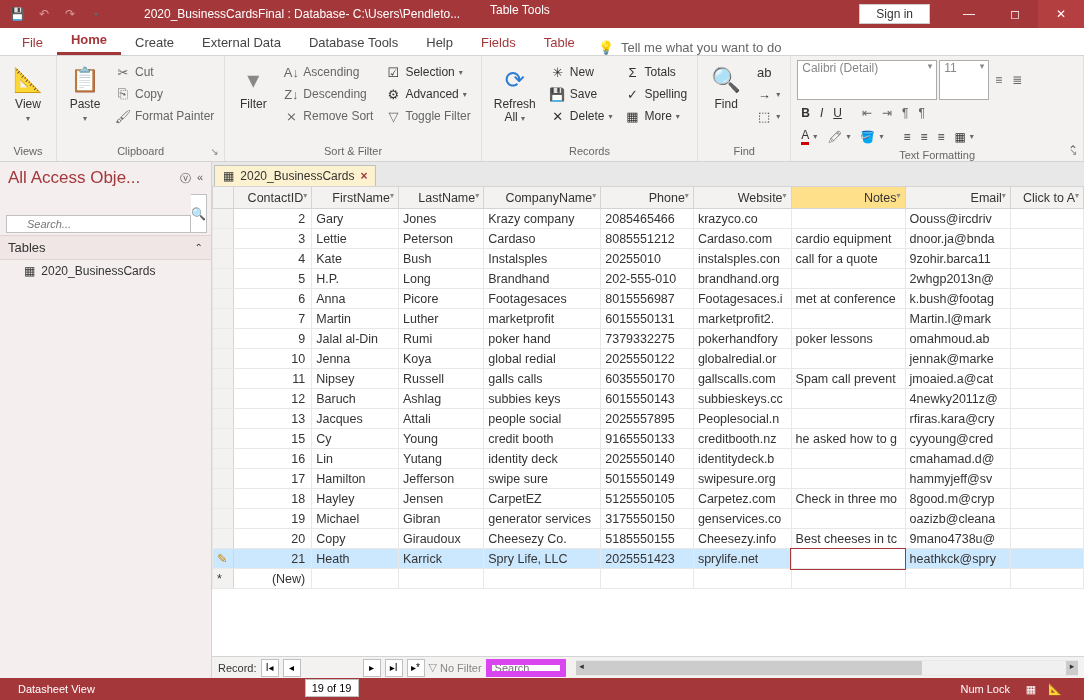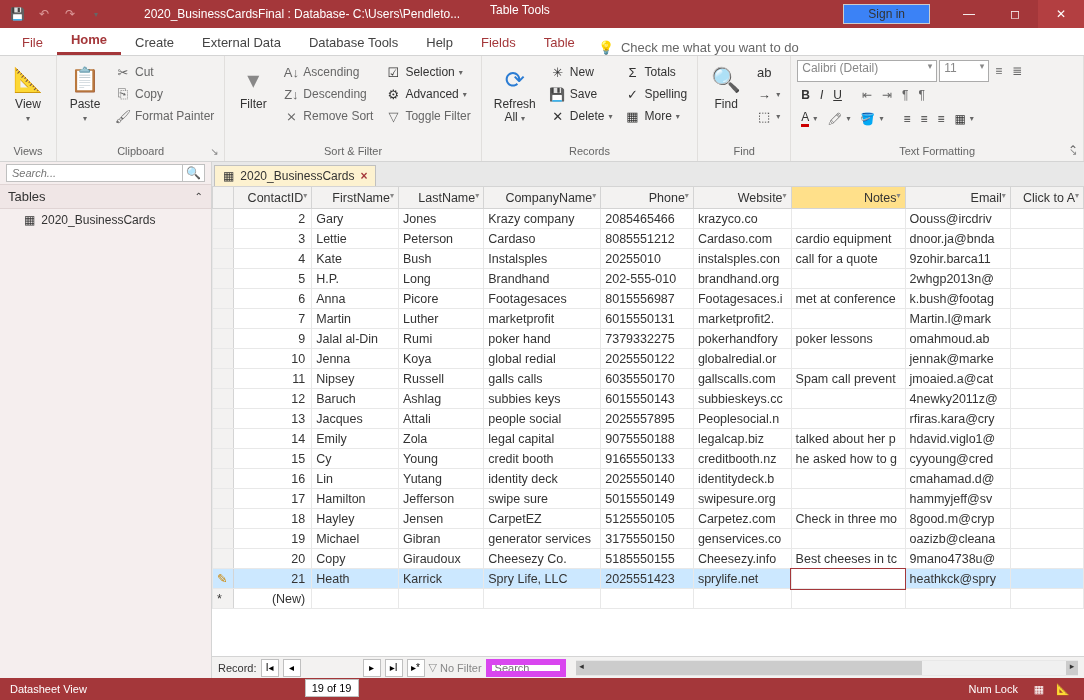--- a/index.html
+++ b/index.html
@@ -3,21 +3,21 @@
 <meta charset="utf-8">
 <style>
 * { margin: 0; padding: 0; box-sizing: border-box; }
 body { font-family: "Segoe UI", Tahoma, sans-serif; font-size: 12px; color: #333; background: #fff; overflow: hidden; width: 1084px; height: 700px; }
 .titlebar { height: 28px; background: #a4373a; display: flex; align-items: center; color: #fff; position: relative; }
 .qat { display: flex; gap: 2px; padding: 0 6px; align-items: center; height: 100%; }
 .qat-btn { width: 24px; height: 24px; display: flex; align-items: center; justify-content: center; cursor: pointer; }
 .title-text { flex: 1; text-align: left; padding-left: 30px; font-size: 12px; white-space: nowrap; overflow: hidden; }
 .title-tools { position: absolute; left: 490px; top: 0; height: 20px; display: flex; align-items: center; font-size: 12px; }
 .win-controls { display: flex; align-items: center; height: 100%; }
-.signin-btn { background: #3b82f6; color: #333; border: 1px solid #ccc; padding: 2px 24px; margin-right: 16px; font-size: 12px; cursor: pointer; }
+.signin-btn { background: #ffffff; color: #333; border: 1px solid #ccc; padding: 2px 16px; margin-right: 16px; font-size: 12px; cursor: pointer; }
 .win-btn { width: 46px; height: 28px; display: flex; align-items: center; justify-content: center; cursor: pointer; color: #fff; }
 .win-btn.close { background: #b33f41; }
 .ribbon-tabs { height: 28px; background: #fff; display: flex; align-items: flex-end; border-bottom: 1px solid #d4d4d4; padding-left: 8px; gap: 0; }
 .tab { padding: 5px 14px; font-size: 13px; cursor: pointer; color: #444; }
 .tab.file { color: #a4373a; font-weight: normal; }
 .tab.active { color: #a4373a; border-bottom: 3px solid #a4373a; font-weight: 600; }
 .tab.contextual { color: #a4373a; }
 .tell-me { display: flex; align-items: center; gap: 6px; padding: 0 10px; color: #666; font-size: 13px; }
 .ribbon { height: 106px; background: #f3f2f1; border-bottom: 1px solid #d4d4d4; display: flex; position: relative; }
 .rgroup { border-right: 1px solid #e1dfdd; padding: 4px 6px 2px 6px; display: flex; flex-direction: column; position: relative; }
@@ -26,30 +26,30 @@
 .rgroup-launcher { position: absolute; right: 2px; bottom: 3px; width: 12px; height: 12px; font-size: 10px; color: #888; cursor: pointer; }
 .big-btn { display: flex; flex-direction: column; align-items: center; justify-content: flex-start; padding: 4px 6px; gap: 2px; cursor: pointer; min-width: 44px; }
 .big-btn .icon-lg { width: 32px; height: 32px; display: flex; align-items: center; justify-content: center; font-size: 24px; }
 .big-btn .lbl { font-size: 12px; text-align: center; line-height: 13px; }
 .dd { font-size: 8px; color: #666; }
 .stack { display: flex; flex-direction: column; gap: 2px; padding-top: 2px; }
 .small-btn { display: flex; align-items: center; gap: 4px; padding: 2px 4px; font-size: 12px; color: #666; cursor: pointer; white-space: nowrap; }
 .small-btn.enabled { color: #333; }
 .small-icon { width: 16px; height: 16px; display: inline-flex; align-items: center; justify-content: center; font-size: 13px; }
 .font-row { display: flex; gap: 2px; align-items: center; }
-.font-select { height: 22px; border: 1px solid #ababab; background: #fff; font-size: 12px; padding: 0 18px 0 4px; color: #888; position: relative; }
+.font-select { height: 40px; border: 1px solid #ababab; background: #fff; font-size: 12px; padding: 0 18px 0 4px; color: #888; position: relative; }
 .font-select .chev { position: absolute; right: 4px; font-size: 9px; }
 .collapse-btn { position: absolute; right: 6px; bottom: 4px; font-size: 12px; color: #666; cursor: pointer; }
 .workspace { display: flex; height: calc(700px - 28px - 28px - 106px - 22px); }
 .nav-pane { width: 212px; background: #f5eeee; border-right: 1px solid #d4d4d4; display: flex; flex-direction: column; }
 .nav-header { padding: 6px 8px 4px 8px; display: flex; align-items: center; justify-content: space-between; }
 .nav-title { font-size: 17px; color: #a4373a; white-space: nowrap; overflow: hidden; }
 .nav-hdr-icons { display: flex; gap: 6px; color: #555; font-size: 11px; }
 .nav-search { margin: 2px 6px; display: flex; }
-.nav-search input { flex: 1; border: 1px solid #c0c0c0; padding: 2px 5px; font-size: 11px; font-style: italic; color: #888; }
+.nav-search input { flex: 1; border: 1px solid #c0c0c0; padding: 2px 20px; font-size: 11px; font-style: italic; color: #888; margin-top: 21px; }
 .nav-search-btn { width: 22px; border: 1px solid #c0c0c0; border-left: none; background: #fff; color: #a4373a; cursor: pointer; font-size: 12px; }
 .nav-group { padding: 4px 8px; font-size: 13px; color: #333; border-top: 1px solid #e0d4d4; border-bottom: 1px solid #e0d4d4; display: flex; justify-content: space-between; align-items: center; background: #f0e6e6; }
 .nav-item { padding: 4px 8px 4px 24px; font-size: 12px; color: #333; display: flex; align-items: center; gap: 6px; cursor: pointer; }
 .doc-area { flex: 1; display: flex; flex-direction: column; background: #b7b7b7; position: relative; }
 .doc-tabs { height: 24px; background: #e8e8e8; display: flex; align-items: flex-end; }
 .doc-tab { background: #fdf2d0; border: 1px solid #c0c0c0; border-bottom: none; padding: 3px 8px; font-size: 12px; display: flex; align-items: center; gap: 6px; margin-left: 2px; cursor: pointer; }
 .doc-tab .close-x { color: #a4373a; font-weight: bold; cursor: pointer; }
 .datasheet { flex: 1; background: #fff; overflow: auto; position: relative; }
 table.grid { border-collapse: collapse; width: 100%; font-size: 12.5px; }
 table.grid th { background: #f3f2f1; border: 1px solid #d4d4d4; padding: 3px 4px; font-weight: normal; text-align: right; position: sticky; top: 0; height: 22px; white-space: nowrap; }
@@ -60,21 +60,21 @@
 table.grid td.id { text-align: right; padding-right: 6px; }
 table.grid tr.selected td { background: #cce8ff; }
 table.grid tr.selected td.notes-cell { background: #fff; outline: 1px solid #a4373a; }
 table.grid td.rowsel.editing { color: #cc8400; }
 .rec-nav { height: 22px; background: #f3f2f1; border-top: 1px solid #d4d4d4; display: flex; align-items: center; gap: 4px; padding: 0 6px; font-size: 11px; }
 .rec-btn { width: 18px; height: 18px; border: 1px solid #c0c0c0; background: #fff; font-size: 10px; cursor: pointer; display: flex; align-items: center; justify-content: center; }
 .rec-input { width: 54px; height: 18px; border: 1px solid #c0c0c0; font-size: 11px; text-align: center; margin-top: 40px; }
 .nofilter { color: #888; display: flex; align-items: center; gap: 3px; }
 .rec-search { width: 80px; height: 18px; border: 6px solid #d946ef; font-size: 11px; padding: 0 3px; color: #888; }
 .hscroll { flex: 1; height: 16px; background: #e8e8e8; margin-left: 6px; }
-.statusbar { height: 22px; background: #a4373a; color: #fff; display: flex; align-items: center; padding: 0 10px; font-size: 11px; justify-content: space-between; }
+.statusbar { height: 22px; background: #a4373a; color: #fff; display: flex; align-items: center; padding: 0 18px; font-size: 11px; justify-content: space-between; }
 .status-right { display: flex; gap: 10px; align-items: center; }
 .view-btns { display: flex; gap: 2px; }
 .view-btn { width: 22px; height: 18px; display: flex; align-items: center; justify-content: center; cursor: pointer; }
 </style>
 </head>
 <body>
 
 <div class="titlebar">
   <div class="qat">
     <div class="qat-btn">💾</div>
@@ -96,21 +96,21 @@
   <div class="tab file">File</div>
   <div class="tab active">Home</div>
   <div class="tab">Create</div>
   <div class="tab">External Data</div>
   <div class="tab">Database Tools</div>
   <div class="tab">Help</div>
   <div class="tab contextual">Fields</div>
   <div class="tab contextual">Table</div>
   <div class="tell-me">
     <span>💡</span>
-    <span>Check me what you want to do</span>
+    <span>Tell me what you want to do</span>
   </div>
 </div>
 
 <div class="ribbon">
   <div class="rgroup">
     <div class="rgroup-body">
       <div class="big-btn">
         <div class="icon-lg">📐</div>
         <div class="lbl"><span>View</span><br><span class="dd">▾</span></div>
       </div>
@@ -286,20 +286,27 @@
       </div>
     </div>
     <div class="rgroup-label">Text Formatting</div>
     <div class="rgroup-launcher">↘</div>
   </div>
   <div class="collapse-btn">⌃</div>
 </div>
 
 <div class="workspace">
   <div class="nav-pane">
+    <div class="nav-header">
+      <div class="nav-title">All Access Obje...</div>
+      <div class="nav-hdr-icons">
+        <span>ⓥ</span>
+        <span>«</span>
+      </div>
+    </div>
     <div class="nav-search">
       <input placeholder="Search..." style="">
       <button class="nav-search-btn">🔍</button>
     </div>
     <div class="nav-group">
       <span>Tables</span>
       <span style="font-size:10px">⌃</span>
     </div>
     <div class="nav-item">
       <span>▦</span>
@@ -455,32 +462,20 @@
             <tr>
               <td class="rowsel "></td>
     <td class="id">13</td>
     <td>Jacques</td>
     <td>Attali</td>
     <td>people social</td>
     <td>2025557895</td>
     <td>Peoplesocial.n</td>
     <td class=""></td>
     <td>rfiras.kara@cry</td>
-    <td></td>
-            </tr>
-            <tr>
-              <td class="rowsel "></td>
-    <td class="id">14</td>
-    <td>Emily</td>
-    <td>Zola</td>
-    <td>legal capital</td>
-    <td>9075550188</td>
-    <td>legalcap.biz</td>
-    <td class="">talked about her p</td>
-    <td>hdavid.viglo1@</td>
     <td></td>
             </tr>
             <tr>
               <td class="rowsel "></td>
     <td class="id">15</td>
     <td>Cy</td>
     <td>Young</td>
     <td>credit booth</td>
     <td>9165550133</td>
     <td>creditbooth.nz</td>

